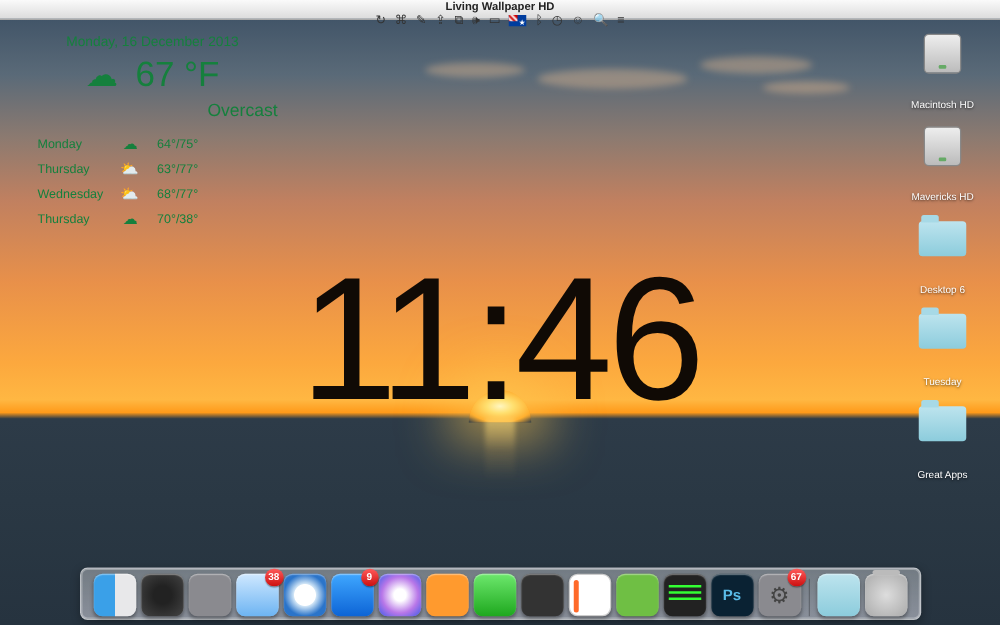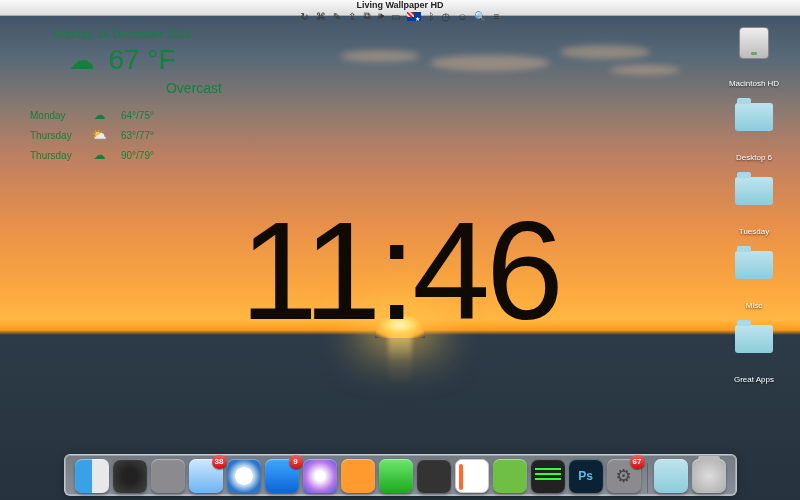--- a/index.html
+++ b/index.html
@@ -174,54 +174,59 @@
           <td class="day">Monday</td>
           <td class="ic">☁</td>
           <td class="hl">64°/75°</td>
         </tr>
     <tr>
           <td class="day">Thursday</td>
           <td class="ic">⛅</td>
           <td class="hl">63°/77°</td>
         </tr>
     <tr>
+          <td class="day">Wednesday</td>
+          <td class="ic">⛅</td>
+          <td class="hl">68°/77°</td>
+        </tr>
+    <tr>
           <td class="day">Thursday</td>
           <td class="ic">☁</td>
-          <td class="hl">90°/79°</td>
+          <td class="hl">70°/38°</td>
         </tr>
   </tbody>
     </table>
 </div>
 
 <div class="clock">11:46</div>
 
 <div class="desktop-icons">
   <div class="dicon">
       <div class="glyph">
         <div class="hdd"></div>
       </div>
       <div class="label">Macintosh HD</div>
     </div>
   <div class="dicon">
       <div class="glyph">
+        <div class="hdd"></div>
+      </div>
+      <div class="label">Mavericks HD</div>
+    </div>
+  <div class="dicon">
+      <div class="glyph">
         <div class="folder"></div>
       </div>
       <div class="label">Desktop 6</div>
     </div>
   <div class="dicon">
       <div class="glyph">
         <div class="folder"></div>
       </div>
       <div class="label">Tuesday</div>
-    </div>
-  <div class="dicon">
-      <div class="glyph">
-        <div class="folder"></div>
-      </div>
-      <div class="label">Misc</div>
     </div>
   <div class="dicon">
       <div class="glyph">
         <div class="folder"></div>
       </div>
       <div class="label">Great Apps</div>
     </div>
 </div>
 
 <div class="dock-wrap">

